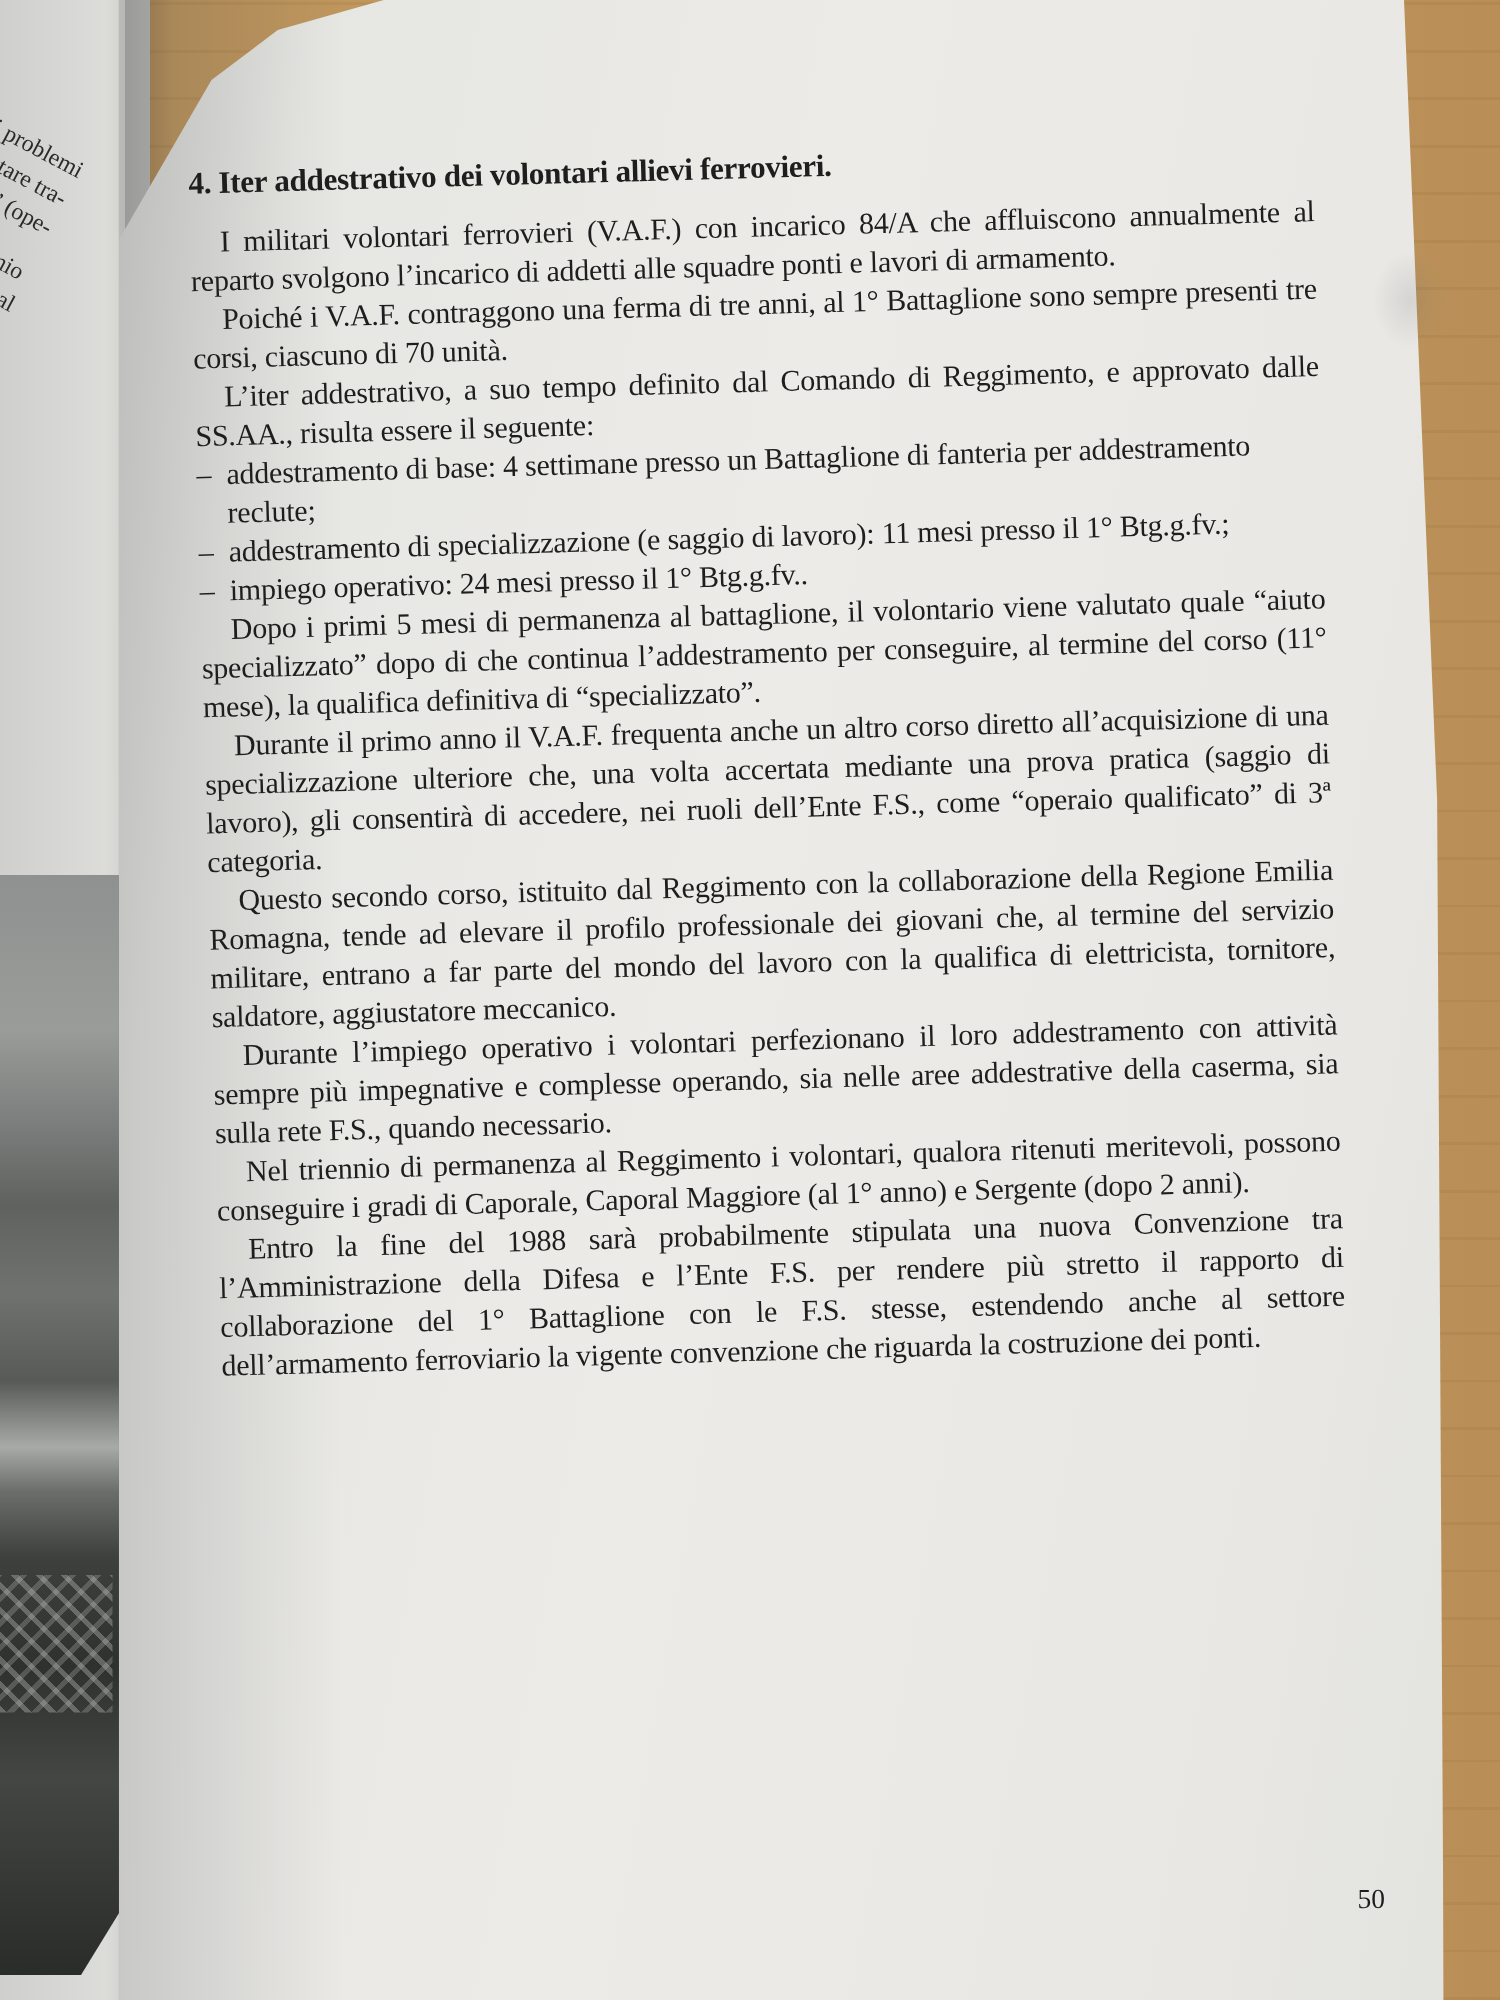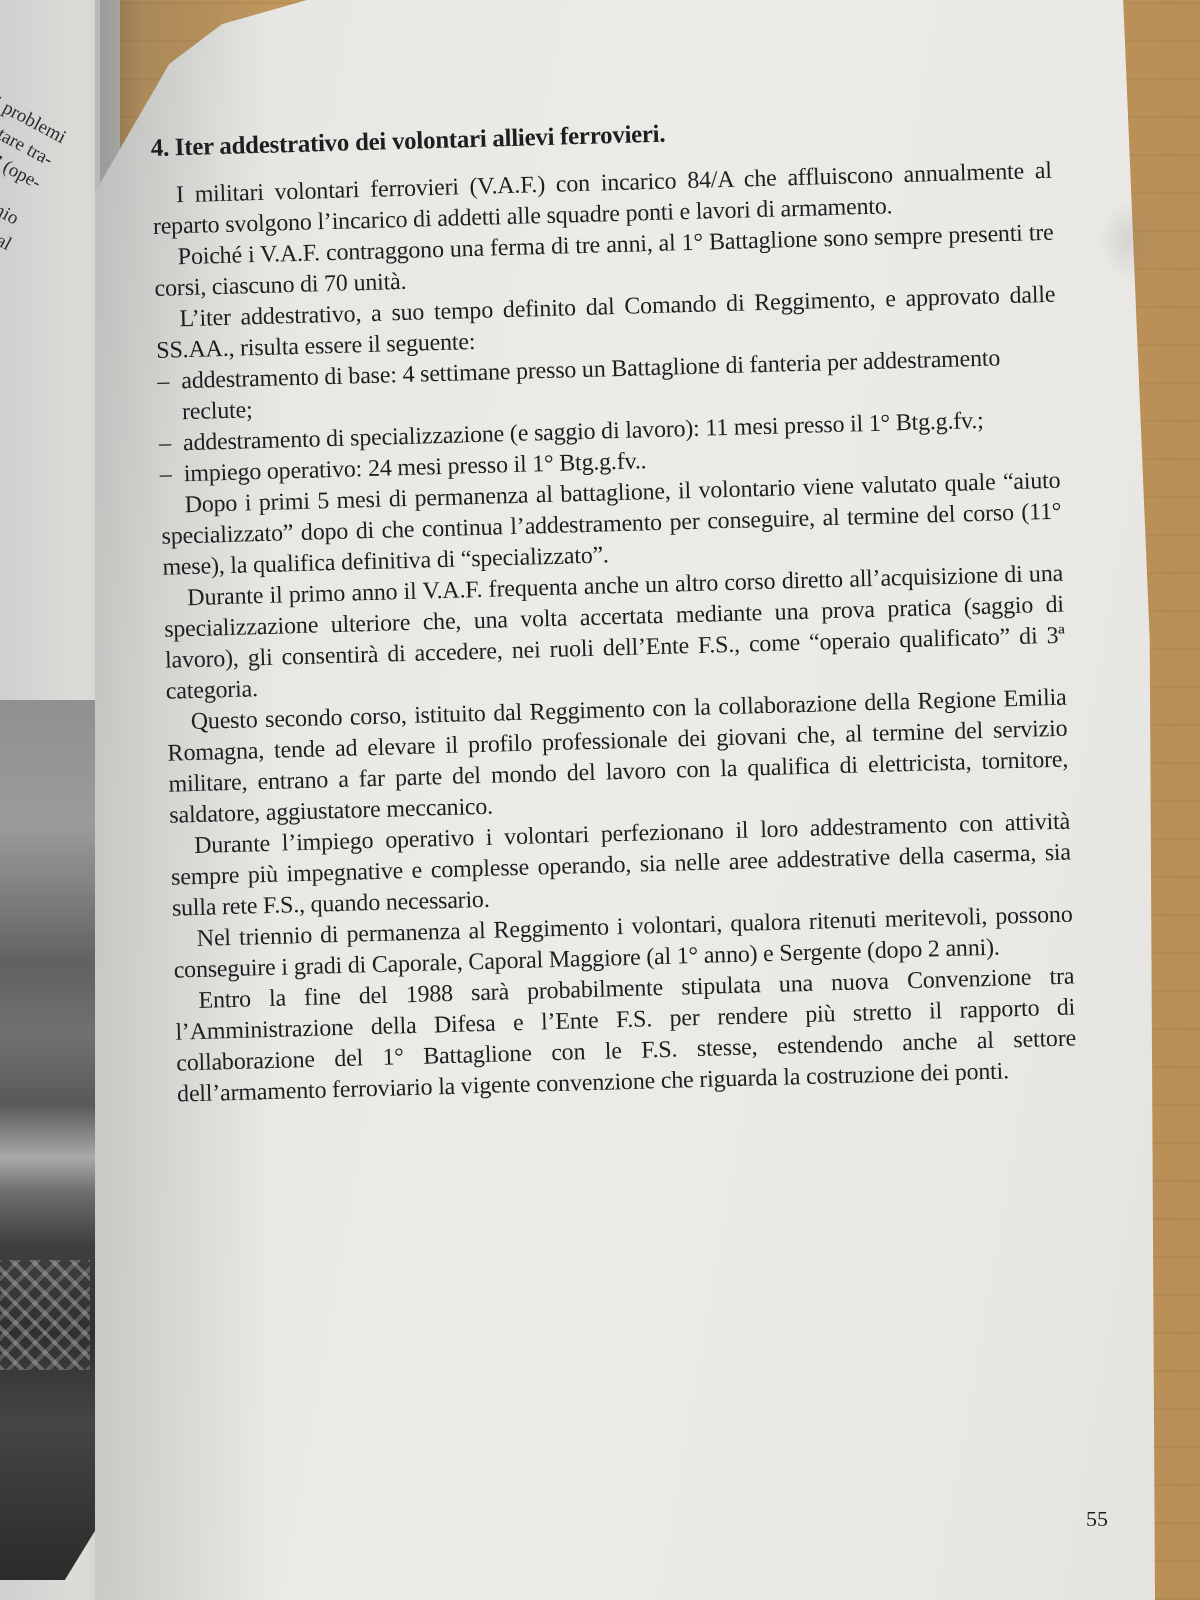--- a/index.html
+++ b/index.html
@@ -116,13 +116,13 @@
   </ul>
 
   <p class="para">Dopo i primi 5 mesi di permanenza al battaglione, il volontario viene valutato quale “aiuto specializzato” dopo di che continua l’addestramento per conseguire, al termine del corso (11° mese), la qualifica definitiva di “specializzato”.</p>
   <p class="para">Durante il primo anno il V.A.F. frequenta anche un altro corso diretto all’acquisizione di una specializzazione ulteriore che, una volta accertata mediante una prova pratica (saggio di lavoro), gli consentirà di accedere, nei ruoli dell’Ente F.S., come “operaio qualificato” di 3ª categoria.</p>
   <p class="para">Questo secondo corso, istituito dal Reggimento con la collaborazione della Regione Emilia Romagna, tende ad elevare il profilo professionale dei giovani che, al termine del servizio militare, entrano a far parte del mondo del lavoro con la qualifica di elettricista, tornitore, saldatore, aggiustatore meccanico.</p>
   <p class="para">Durante l’impiego operativo i volontari perfezionano il loro addestramento con attività sempre più impegnative e complesse operando, sia nelle aree addestrative della caserma, sia sulla rete F.S., quando necessario.</p>
   <p class="para">Nel triennio di permanenza al Reggimento i volontari, qualora ritenuti meritevoli, possono conseguire i gradi di Caporale, Caporal Maggiore (al 1° anno) e Sergente (dopo 2 anni).</p>
   <p class="para">Entro la fine del 1988 sarà probabilmente stipulata una nuova Convenzione tra l’Amministrazione della Difesa e l’Ente F.S. per rendere più stretto il rapporto di collaborazione del 1° Battaglione con le F.S. stesse, estendendo anche al settore dell’armamento ferroviario la vigente convenzione che riguarda la costruzione dei ponti.</p>
 </div>
 
-<div class="page-number">55</div>
+<div class="page-number">50</div>
 
 </body></html>

